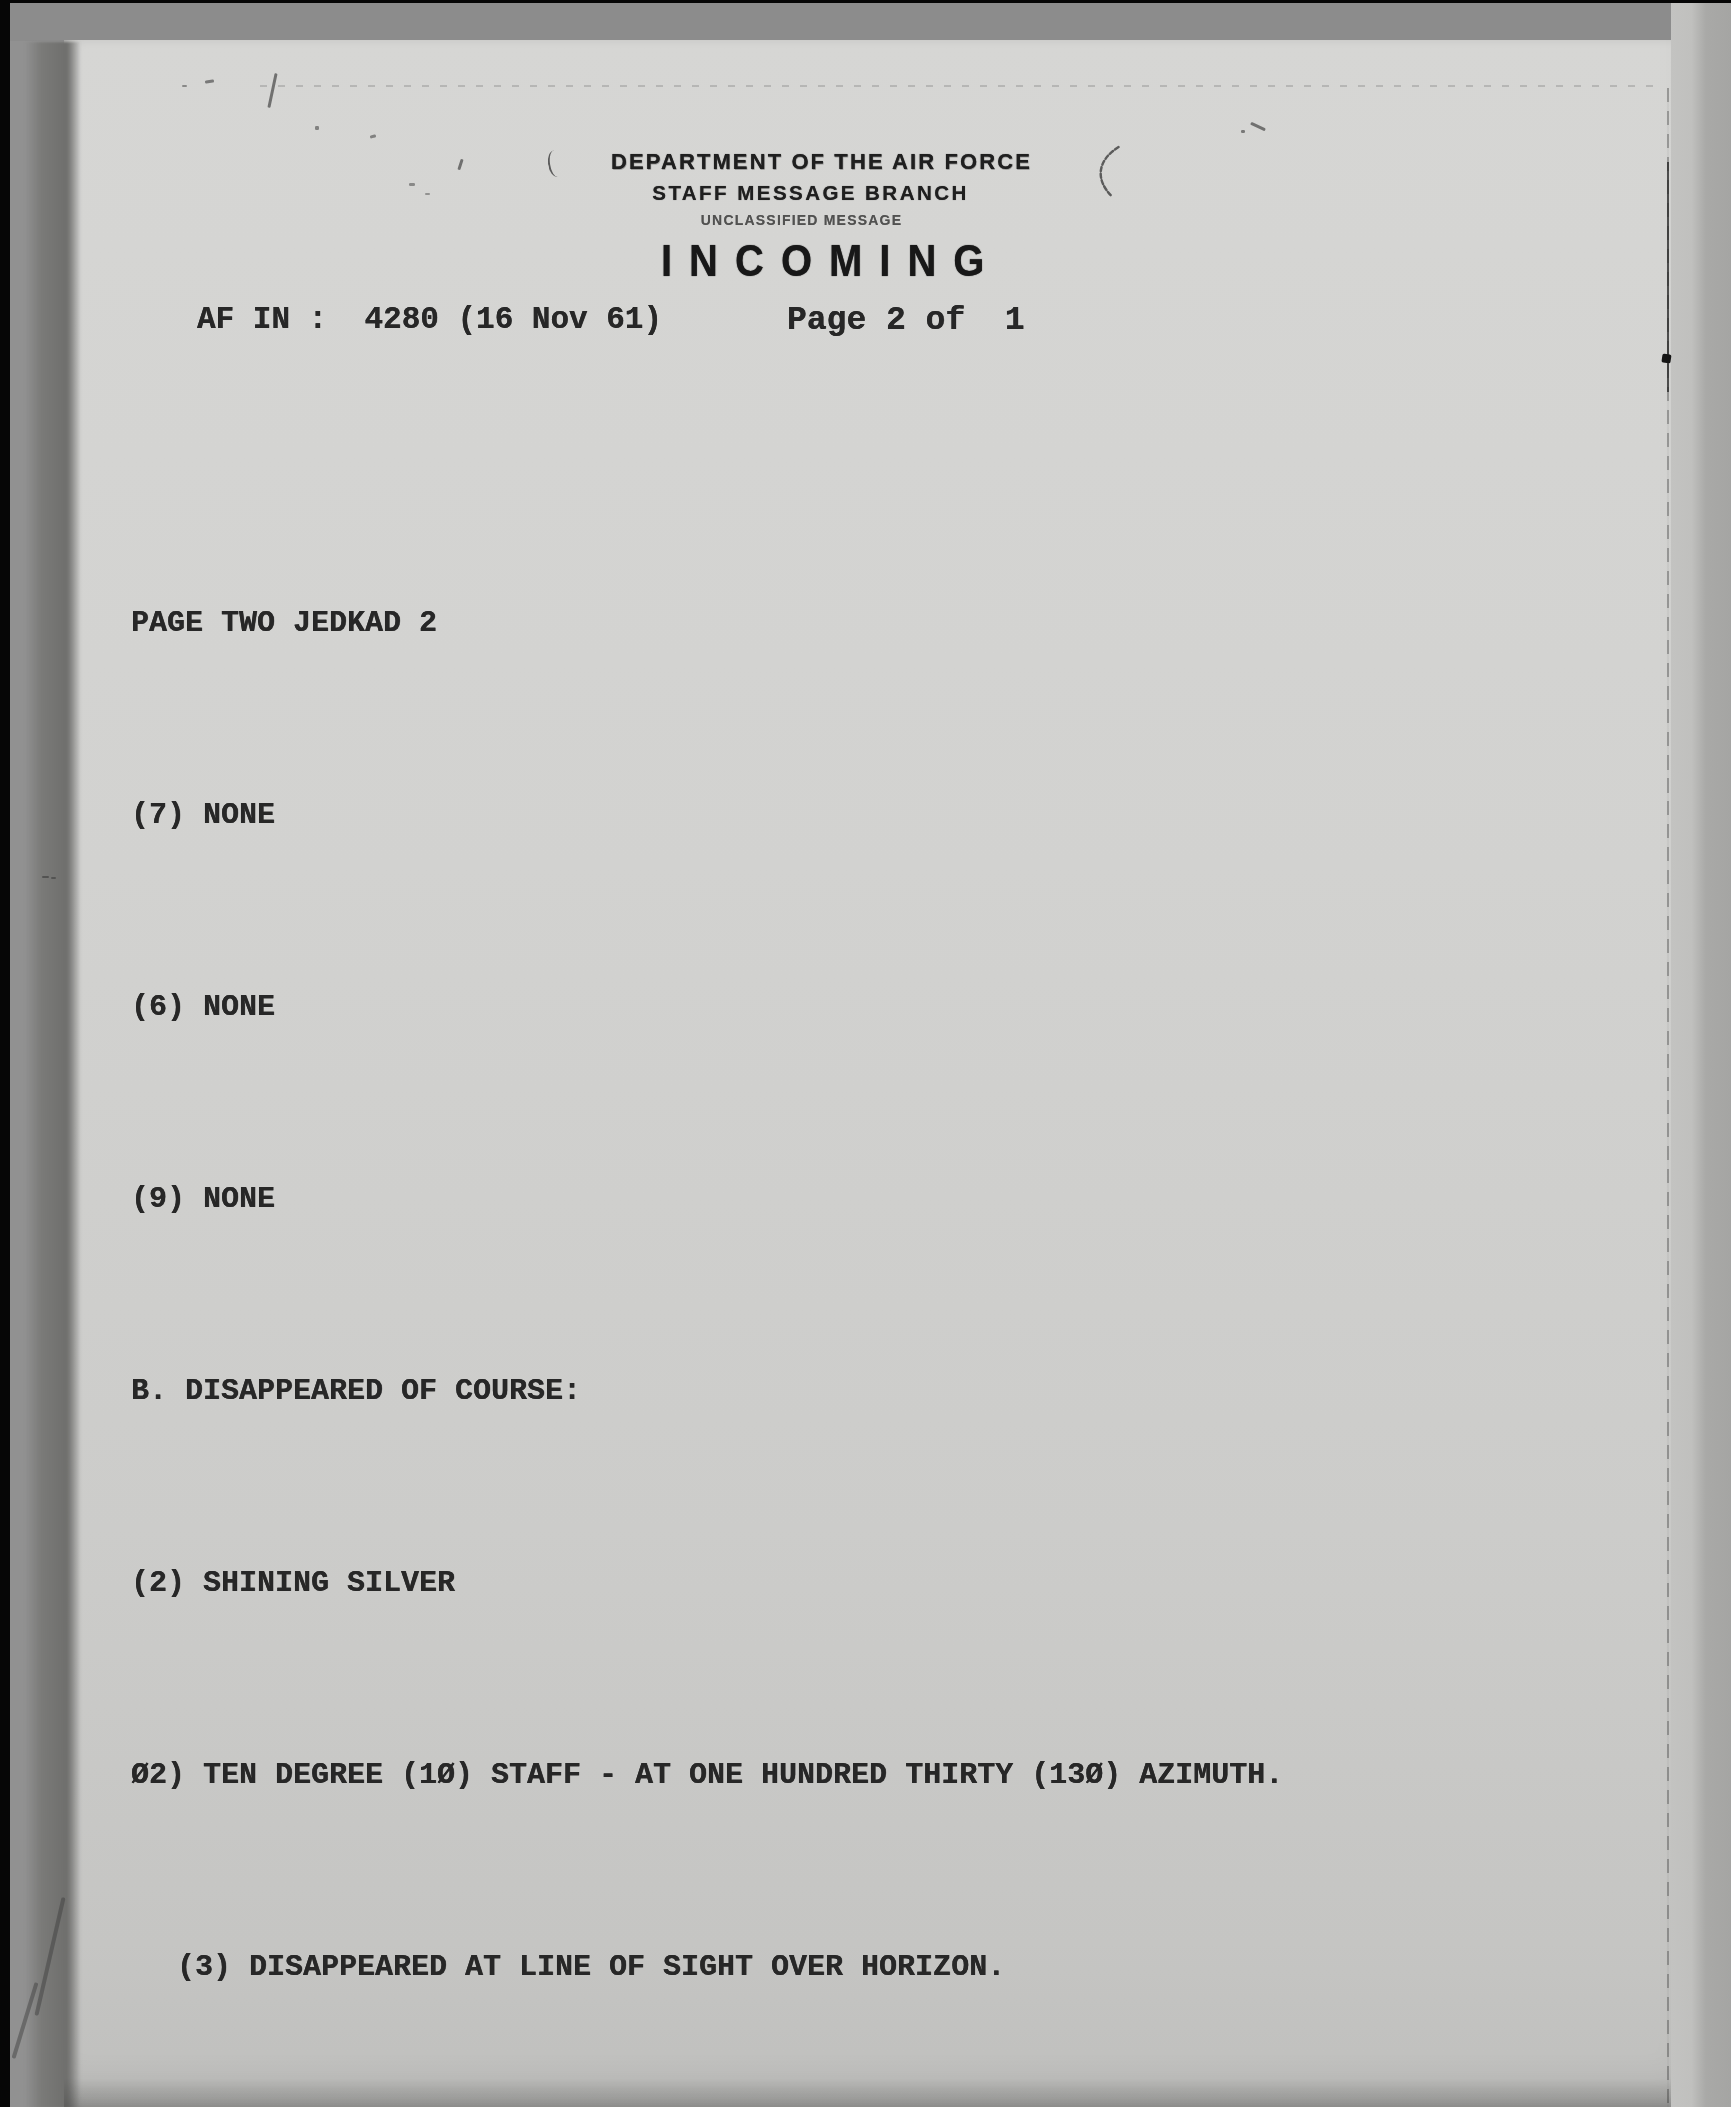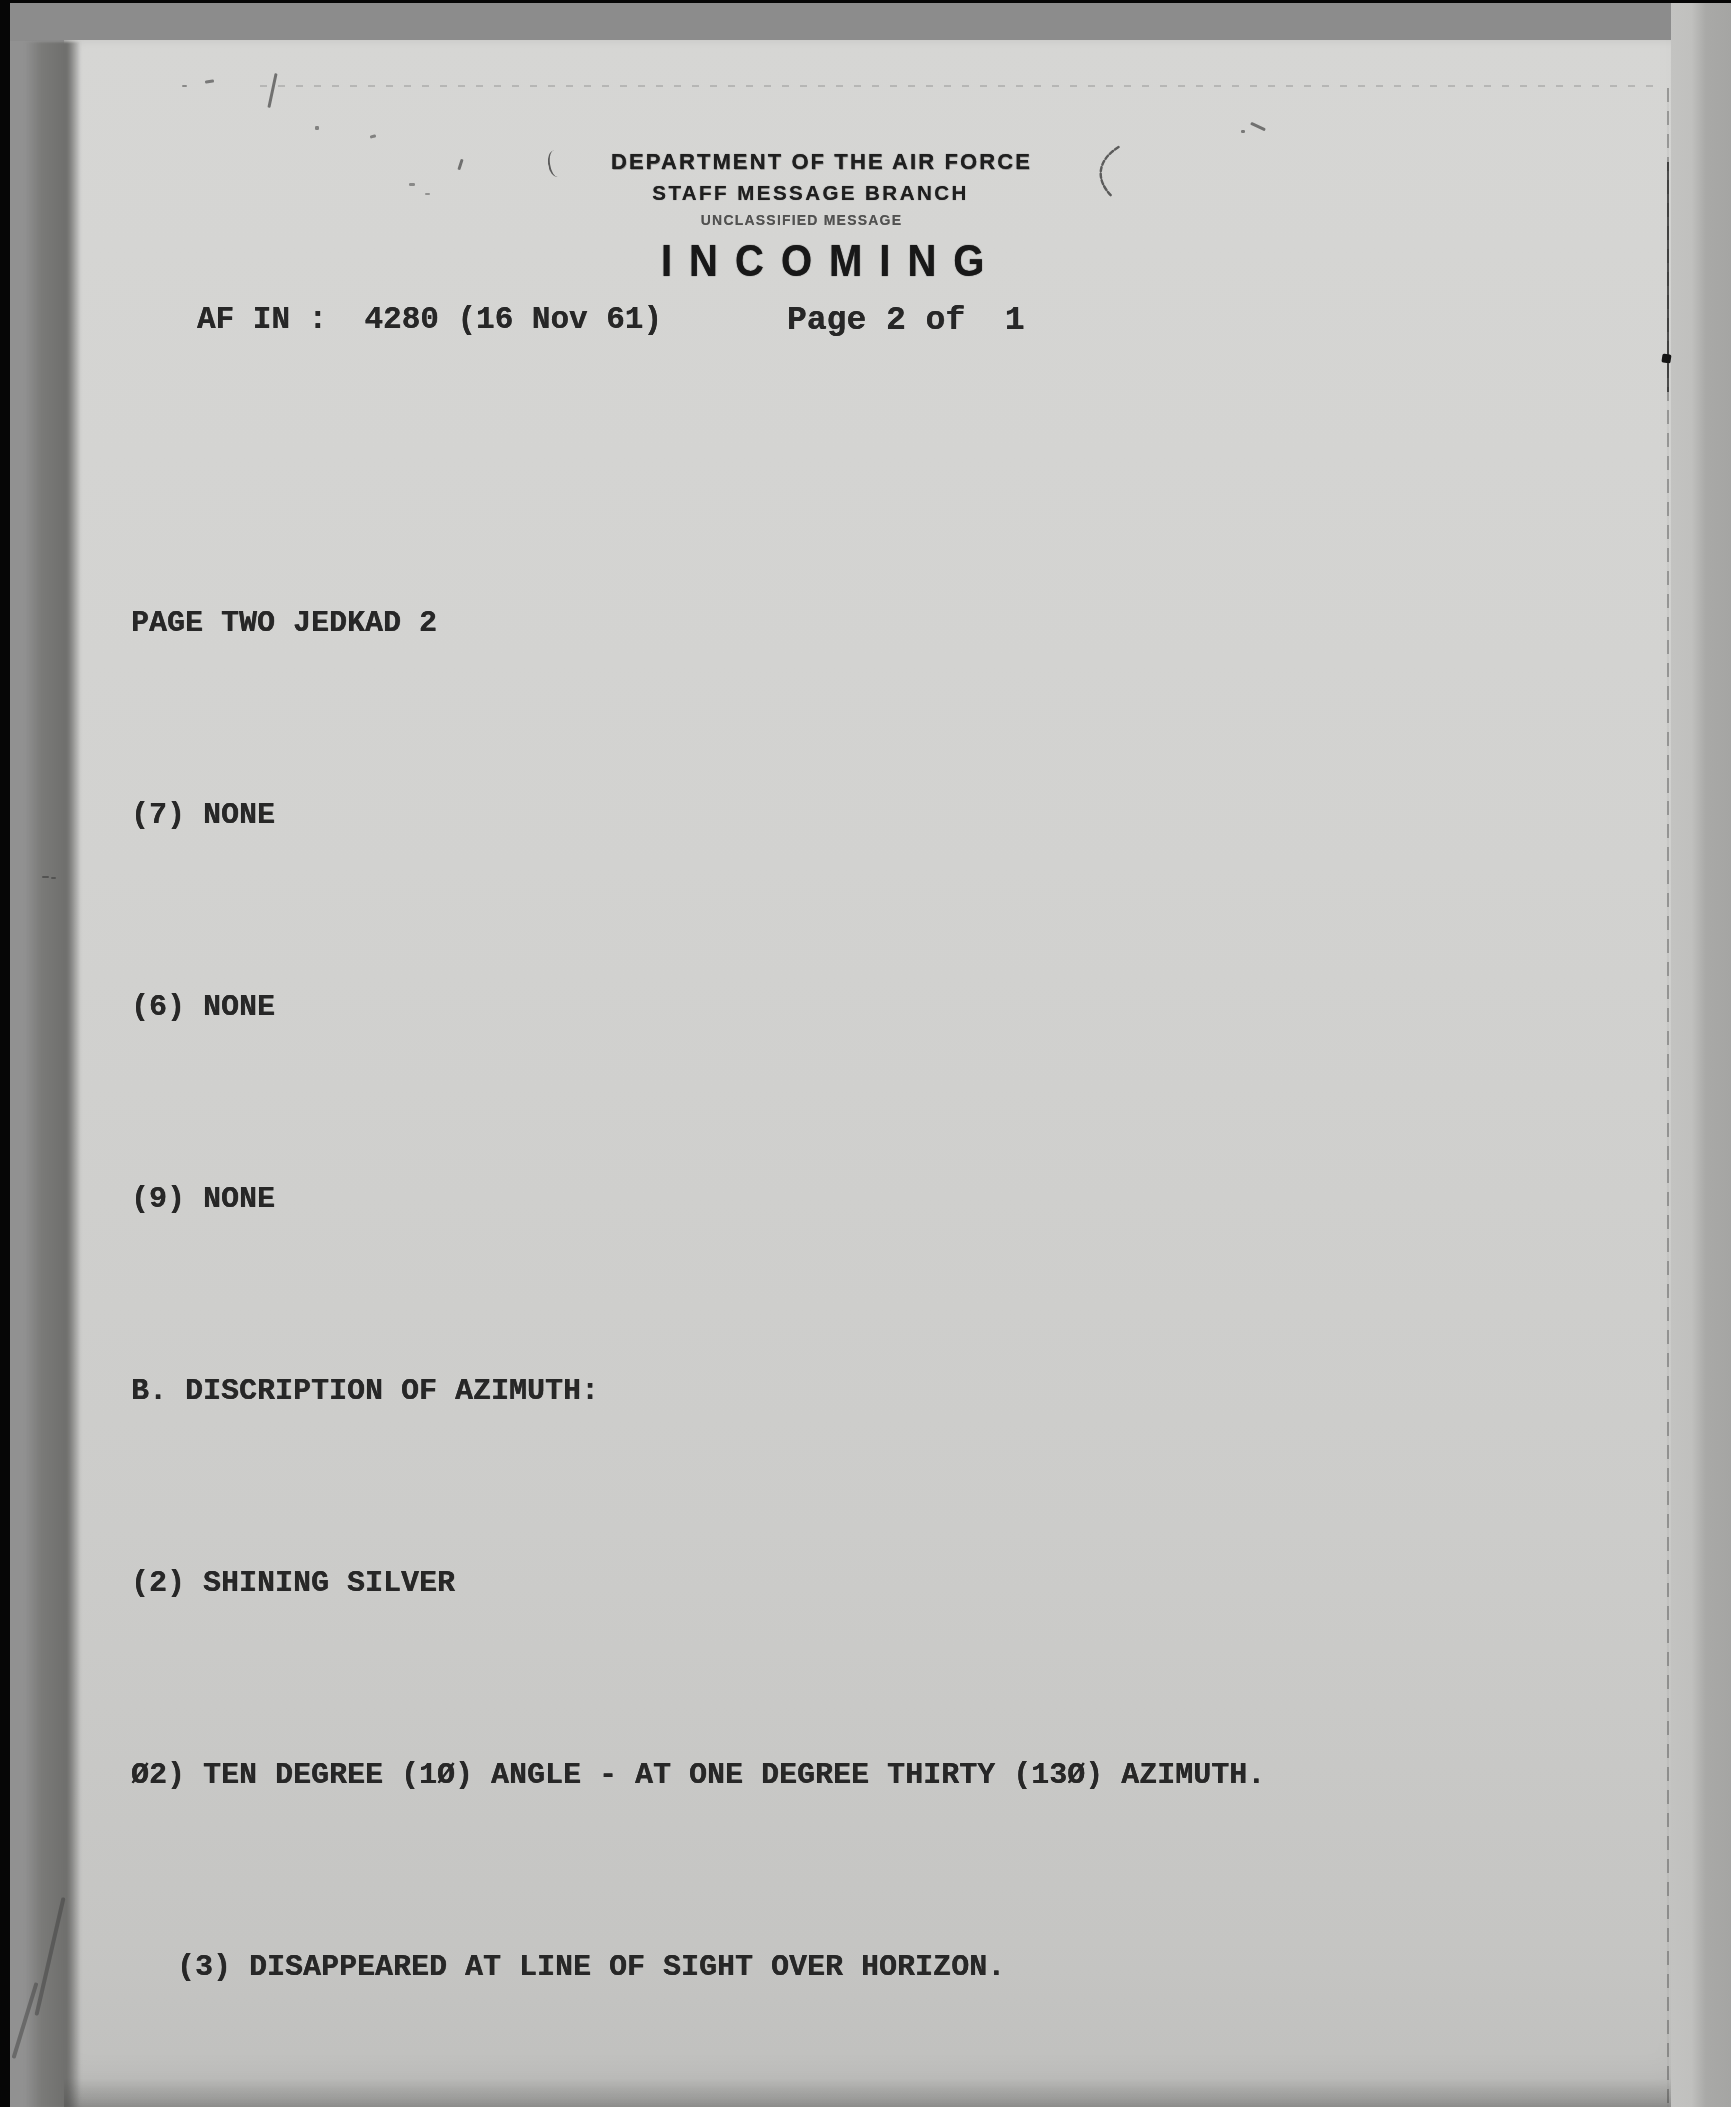--- a/index.html
+++ b/index.html
@@ -105,23 +105,23 @@
   <div class="hdr-incoming">INCOMING</div>
 
   <div class="mono meta-ref">AF IN :  4280 (16 Nov 61)</div>
   <div class="mono meta-page">Page 2 of  1</div>
 
   <div class="mono body-block">
     <div class="line">PAGE TWO JEDKAD 2</div>
     <div class="line">(7) NONE</div>
     <div class="line">(6) NONE</div>
     <div class="line">(9) NONE</div>
-    <div class="line">B. DISCRIPTION OF AZIMUTH:</div>
+    <div class="line">B. DISAPPEARED OF COURSE:</div>
     <div class="line">(2) SHINING SILVER</div>
-    <div class="line">Ø2) TEN DEGREE (1Ø) ANGLE - AT ONE DEGREE THIRTY (13Ø) AZIMUTH.</div>
+    <div class="line">Ø2) TEN DEGREE (1Ø) STAFF - AT ONE HUNDRED THIRTY (13Ø) AZIMUTH.</div>
     <div class="line indent">(3) DISAPPEARED AT LINE OF SIGHT OVER HORIZON.</div>
     
     
     
     
     
     
     
     
     

